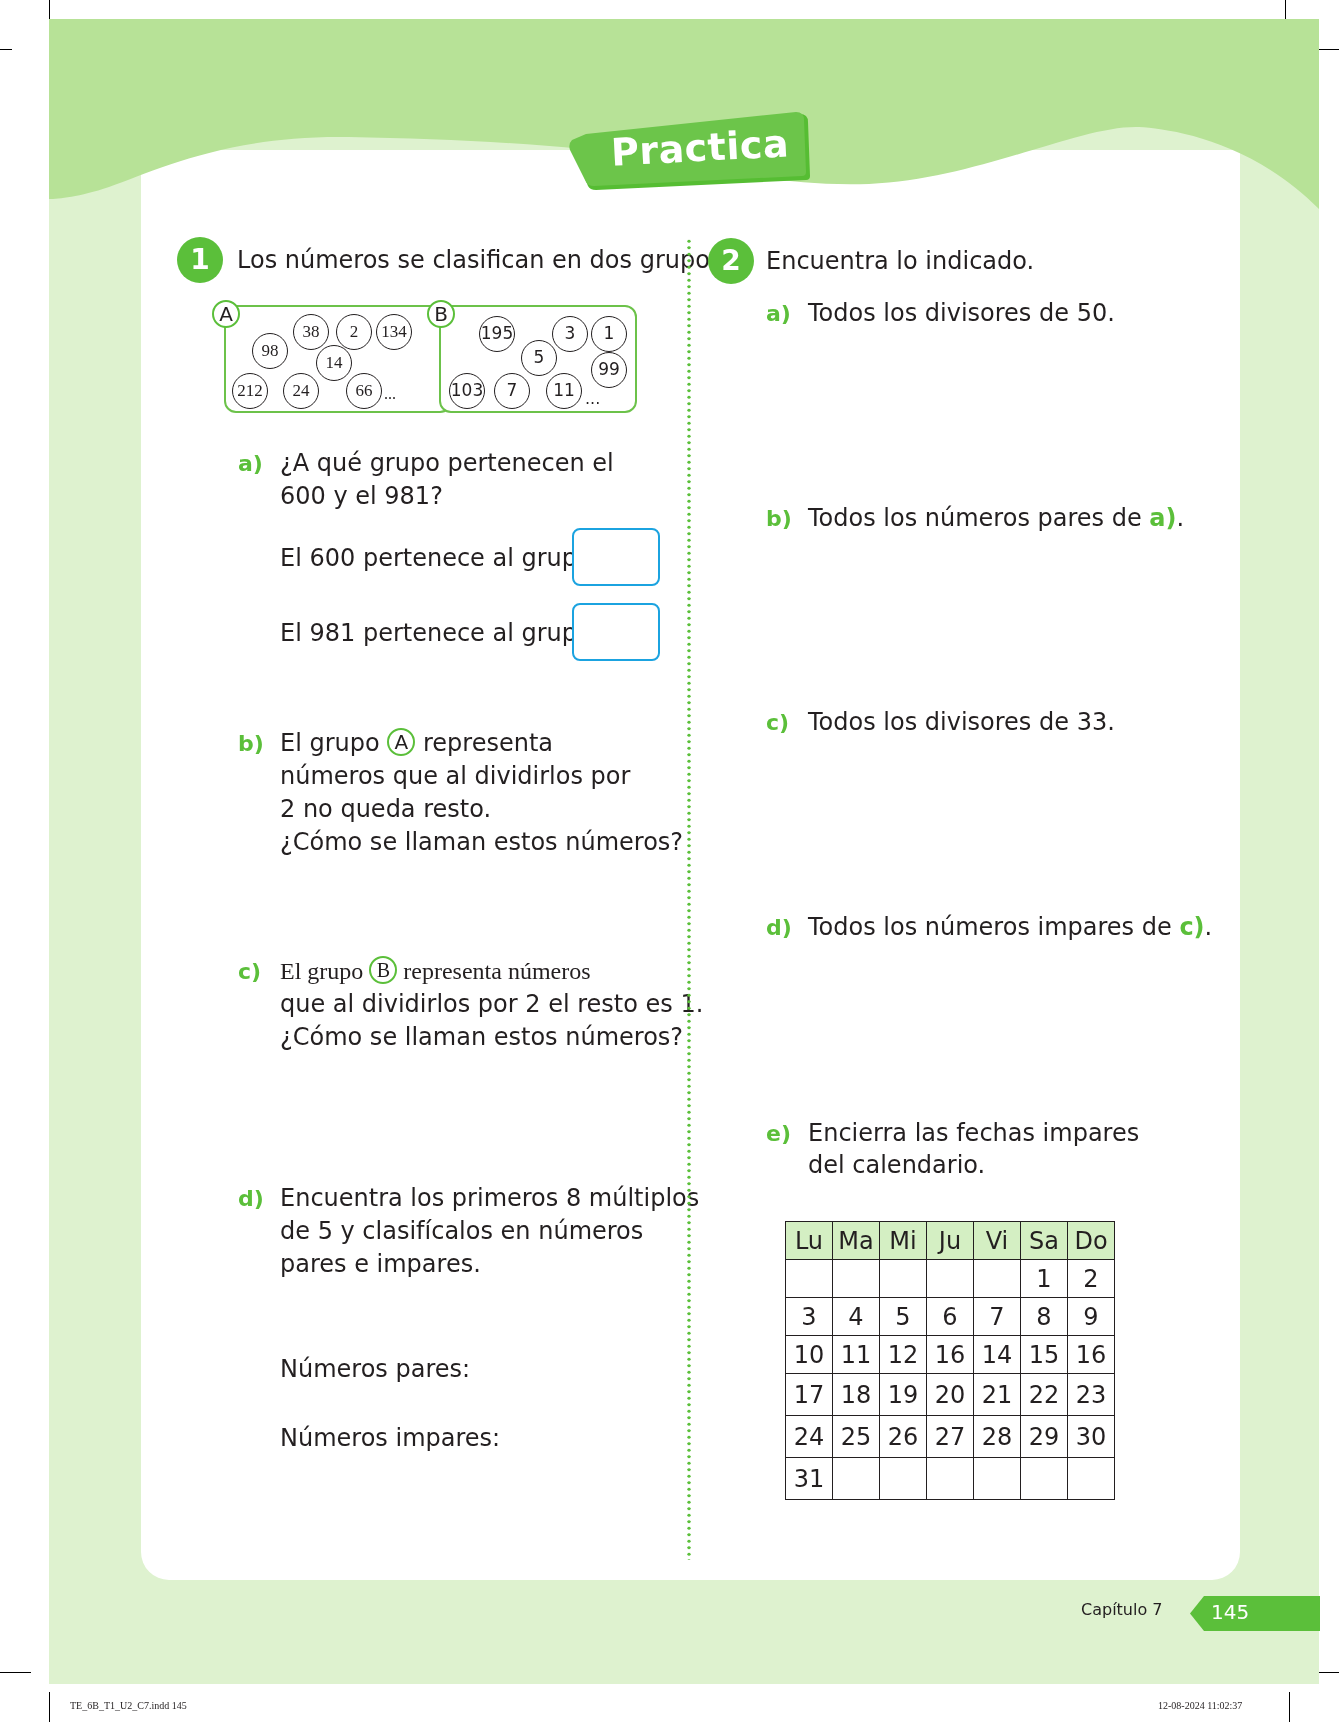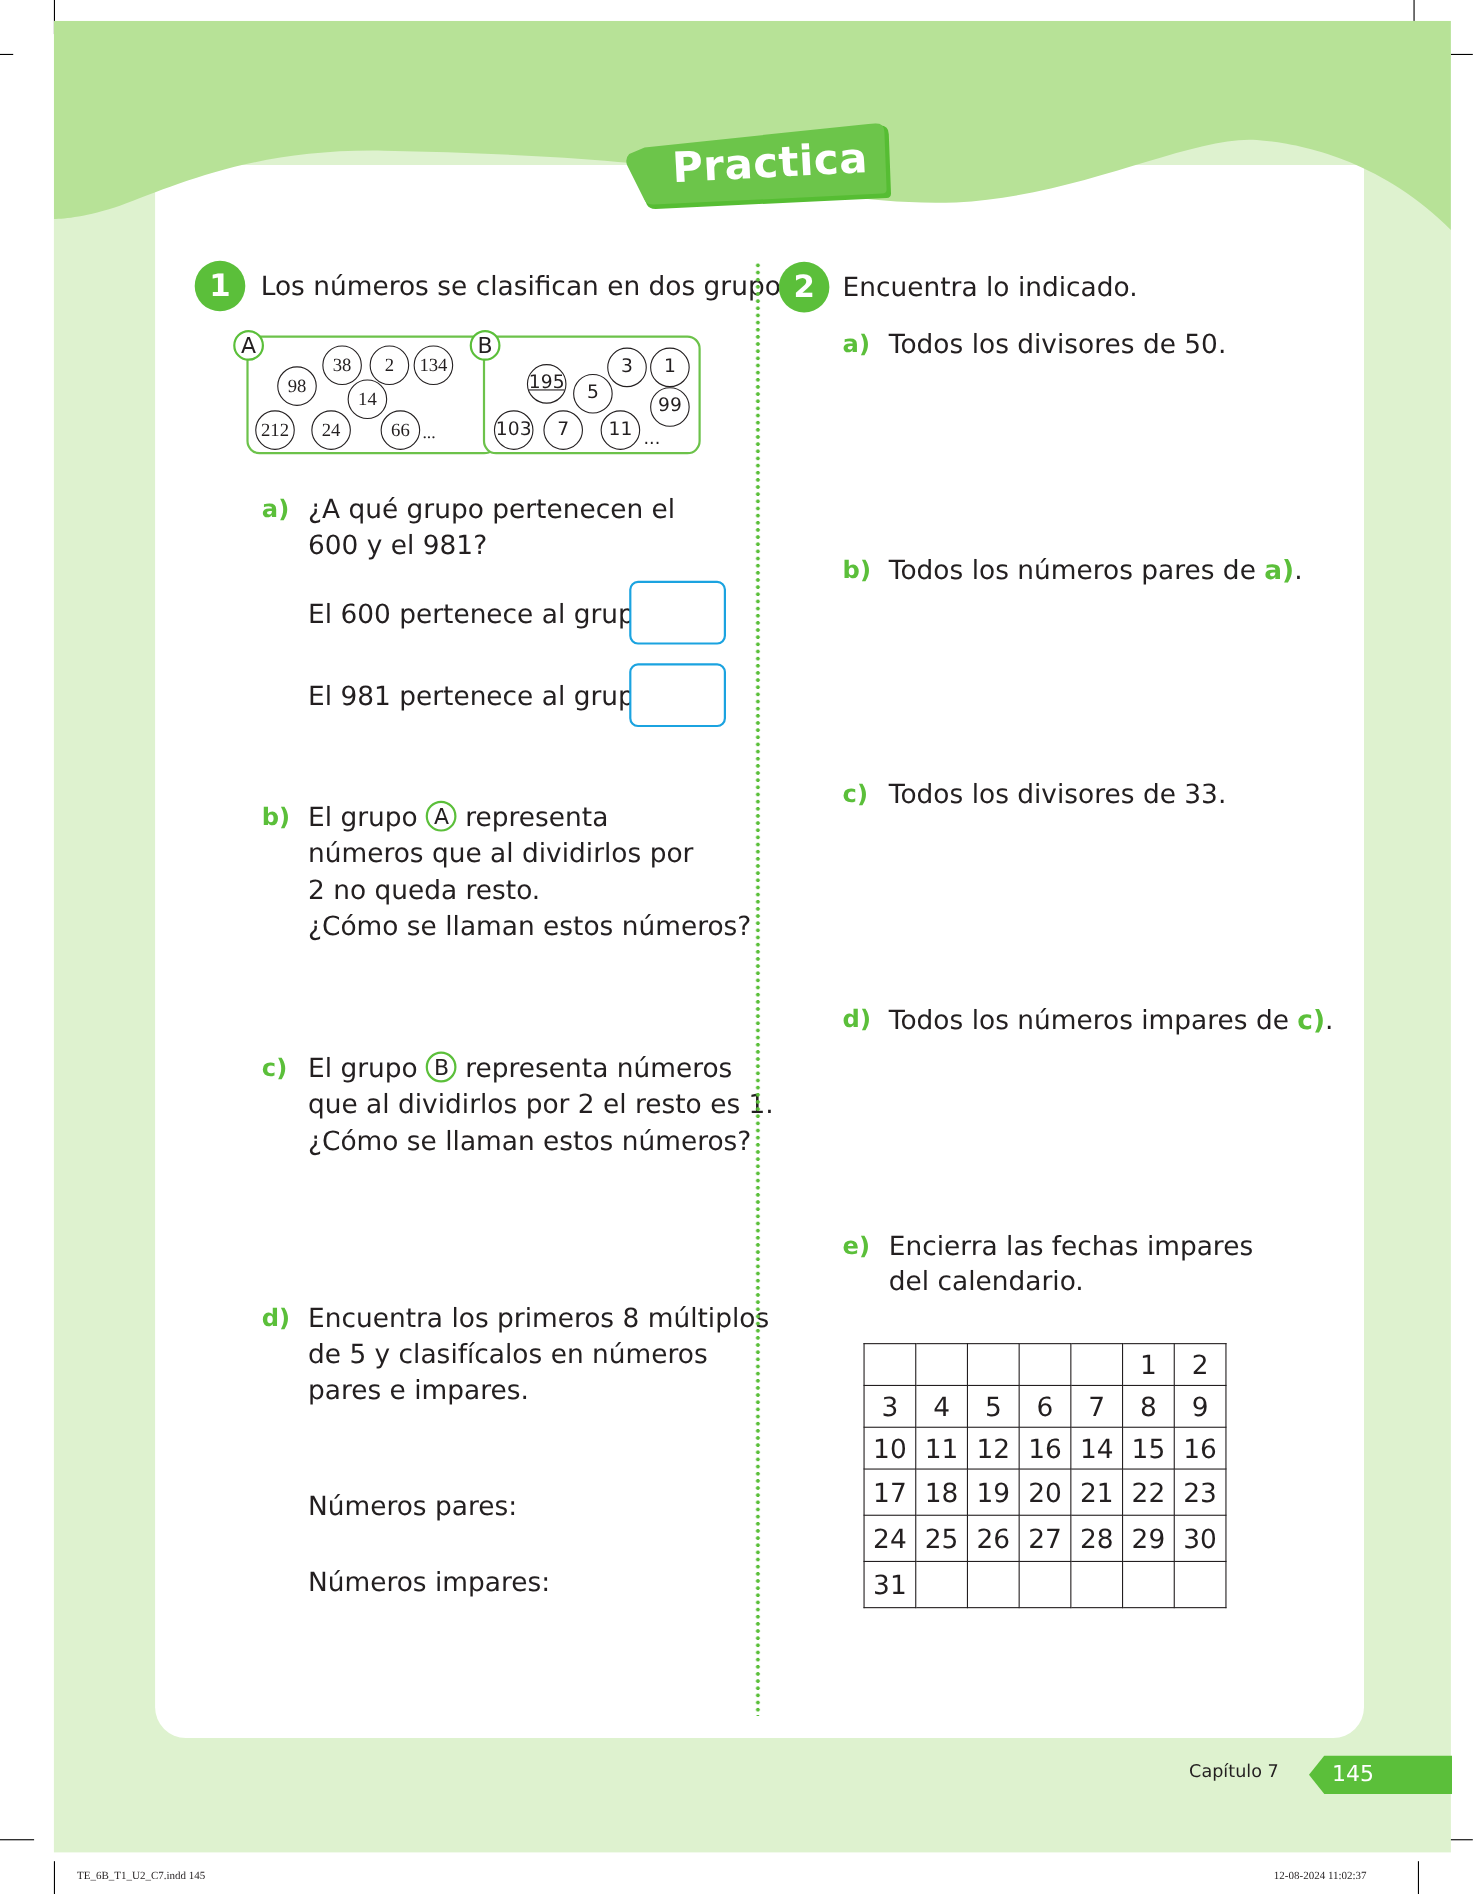--- a/index.html
+++ b/index.html
@@ -75,21 +75,21 @@
   <div class="num-circle" style="left:26px;top:26px;">98</div>
   <div class="num-circle" style="left:90px;top:38px;">14</div>
   <div class="num-circle" style="left:6px;top:66px;">212</div>
   <div class="num-circle" style="left:57px;top:66px;">24</div>
   <div class="num-circle" style="left:120px;top:66px;">66</div>
   <div class="ellipsis" style="left:158px;top:78px;">...</div>
 </div>
 <div class="group-letter" style="left:212px;top:300px;">A</div>
 
 <div class="group-box" style="left:439px;top:305px;width:198px;height:108px;">
-  <div class="num-circle" style="left:38px;top:24px;text-decoration:underline;">195</div>
+  <div class="num-circle" style="left:38px;top:9px;">195</div>
   <div class="num-circle" style="left:111px;top:9px;">3</div>
   <div class="num-circle" style="left:150px;top:9px;">1</div>
   <div class="num-circle" style="left:80px;top:33px;">5</div>
   <div class="num-circle" style="left:150px;top:45px;">99</div>
   <div class="num-circle" style="left:8px;top:66px;">103</div>
   <div class="num-circle" style="left:53px;top:66px;">7</div>
   <div class="num-circle" style="left:105px;top:66px;">11</div>
   <div class="ellipsis" style="left:144px;top:82px;">...</div>
 </div>
 <div class="group-letter" style="left:427px;top:300px;">B</div>
@@ -106,21 +106,21 @@
 <div class="text" style="left:280px;top:727px;">
   <span>El grupo</span>
   <span class="inline-circle">A</span>
   <span>representa</span>
 </div>
 <div class="text" style="left:280px;top:760px;">números que al dividirlos por</div>
 <div class="text" style="left:280px;top:793px;">2 no queda resto.</div>
 <div class="text" style="left:280px;top:826px;">¿Cómo se llaman estos números?</div>
 
 <div class="lbl" style="left:238px;top:955px;">c)</div>
-<div class="text" style="left:280px;top:955px;">
+<div class="text" style="left:280px;top:955px;font-family:Liberation Serif, serif;">
   <span>El grupo</span>
   <span class="inline-circle">B</span>
   <span>representa números</span>
 </div>
 <div class="text" style="left:280px;top:988px;">que al dividirlos por 2 el resto es 1.</div>
 <div class="text" style="left:280px;top:1021px;">¿Cómo se llaman estos números?</div>
 
 <div class="lbl" style="left:238px;top:1182px;">d)</div>
 <div class="text" style="left:280px;top:1182px;">Encuentra los primeros 8 múltiplos</div>
 <div class="text" style="left:280px;top:1215px;">de 5 y clasifícalos en números</div>
@@ -148,20 +148,29 @@
 <div class="text" style="left:808px;top:911px;">
   <span>Todos los números impares de </span><span class="green">c)</span><span>.</span>
 </div>
 
 <div class="lbl" style="left:766px;top:1117px;">e)</div>
 <div class="text" style="left:808px;top:1117px;">Encierra las fechas impares</div>
 <div class="text" style="left:808px;top:1149px;">del calendario.</div>
 
 <table class="calendar">
   <tbody>
+      <tr>
+    <th>Lu</th>
+    <th>Ma</th>
+    <th>Mi</th>
+    <th>Ju</th>
+    <th>Vi</th>
+    <th>Sa</th>
+    <th>Do</th>
+  </tr>
   <tr>
     <td></td>
     <td></td>
     <td></td>
     <td></td>
     <td></td>
     <td>1</td>
     <td>2</td>
   </tr>
   <tr>

